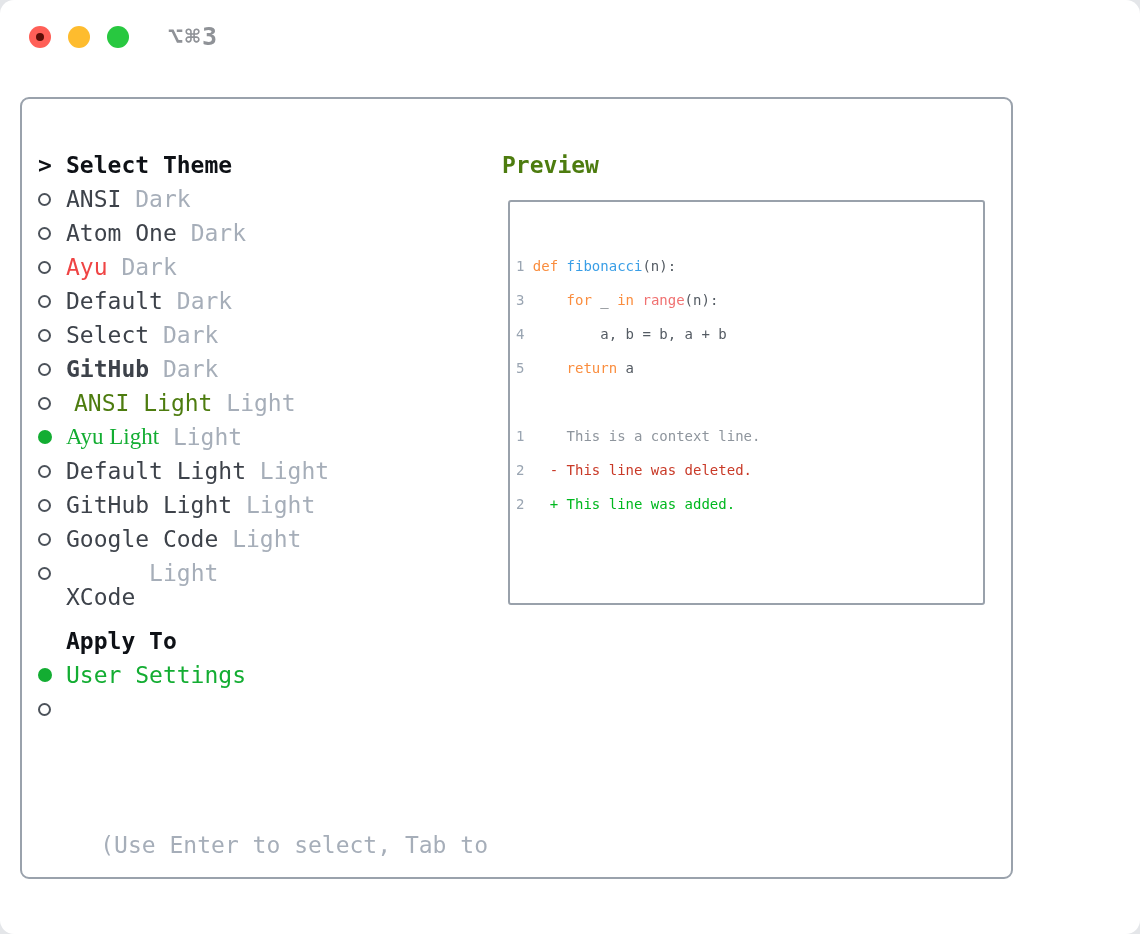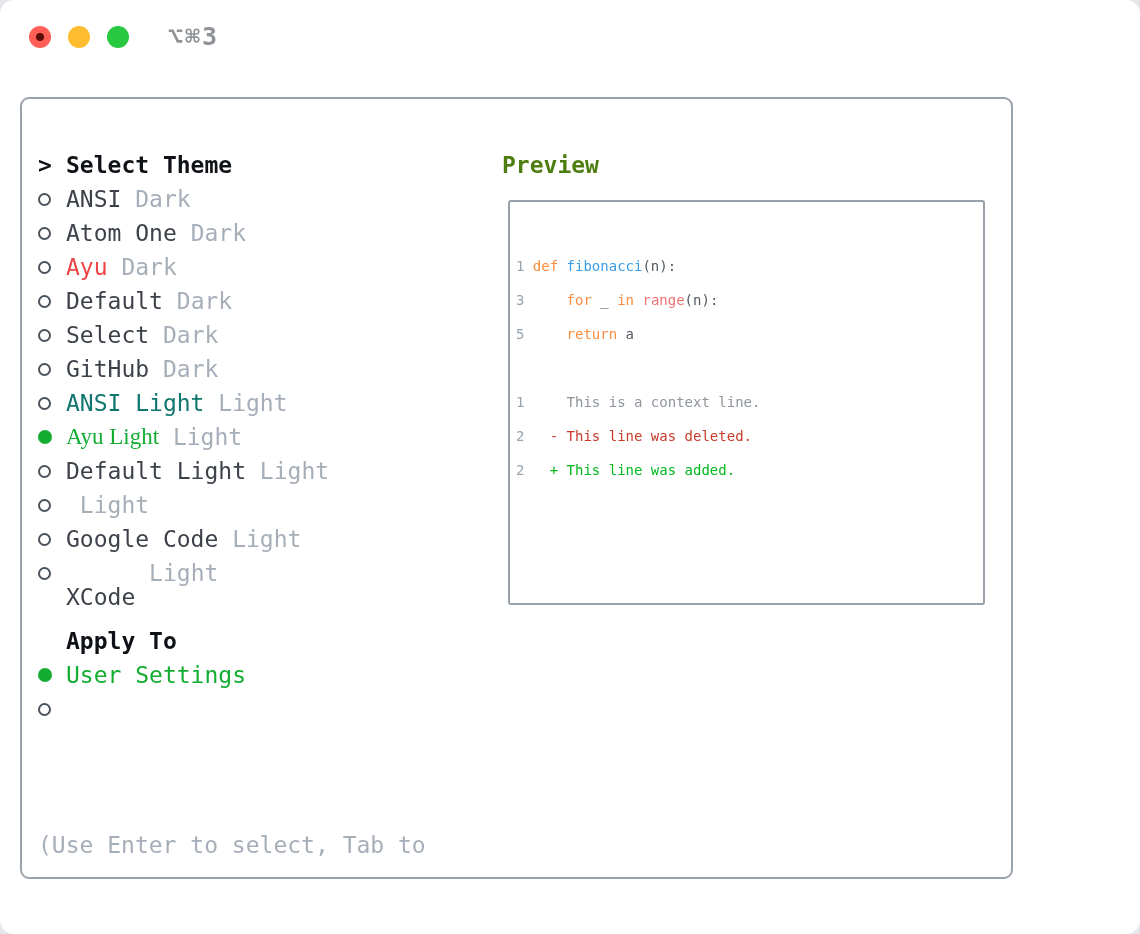--- a/index.html
+++ b/index.html
@@ -22,21 +22,21 @@
   .left { position:absolute; left:16px; top:49px; width:450px; font-size:23px; line-height:34px; color:#3d424a; }
   .row { display:flex; align-items:center; height:34px; white-space:pre; }
   .row .prefix { display:inline-flex; align-items:center; width:28px; flex:0 0 28px; }
   .prompt { font-weight:bold; color:#0e1116; }
   .hdr { font-weight:bold; color:#0e1116; }
   .circle { width:13px; height:13px; border:2px solid #4c525a; border-radius:50%; }
   .circle.sel { border:none; width:14px; height:14px; }
   .suffix { margin-left:1ch; color:#a6aeb9; }
   .blank { height:34px; }
   .hint { color:#a6aeb9; white-space:pre; }
-  .hint div { height:34px; line-height:34px; }
+  .hint div { height:34px; line-height:34px;text-align:right; }
 
   
   .preview-title { position:absolute; left:480px; top:49px; height:34px; line-height:34px; font-size:23px; font-weight:bold; color:#4d7c0f; }
   .preview-box { position:absolute; left:486px; top:101px; width:477px; height:405px; border:2px solid #99a1ab; border-radius:3px; background:#fff; padding:47px 6px; overflow:hidden; }
   .code-line { height:34px; line-height:34px; font-size:14px; white-space:pre; }
   .code-line .ln { display:inline-block; width:2ch; color:#9aa5b2; }
 </style>
 </head>
 <body>
 
@@ -55,25 +55,25 @@
       <div class="row">
         <span class="prefix prompt">&gt;</span>
         <span class="hdr">Select Theme</span>
       </div>
       <div id="theme-list">
           <div class="row"><span class="prefix"><span class="circle"></span></span><span style="color: rgb(61, 66, 74);">ANSI</span><span class="suffix">Dark</span></div>
           <div class="row"><span class="prefix"><span class="circle"></span></span><span style="color: rgb(61, 66, 74);">Atom One</span><span class="suffix">Dark</span></div>
           <div class="row"><span class="prefix"><span class="circle"></span></span><span style="color: #ef4444;">Ayu</span><span class="suffix">Dark</span></div>
           <div class="row"><span class="prefix"><span class="circle"></span></span><span style="color: rgb(61, 66, 74);">Default</span><span class="suffix">Dark</span></div>
           <div class="row"><span class="prefix"><span class="circle"></span></span><span style="color: rgb(61, 66, 74);">Select</span><span class="suffix">Dark</span></div>
-          <div class="row"><span class="prefix"><span class="circle"></span></span><span style="color: rgb(61, 66, 74);">GitHub</span><span class="suffix">Dark</span></div>
-          <div class="row"><span class="prefix"><span class="circle"></span></span><span style="color: #0f766e;">ANSI Light</span><span class="suffix">Light</span></div>
+          <div class="row"><span class="prefix"><span class="circle"></span></span><span style="color: rgb(61, 66, 74); font-weight: bold;">GitHub</span><span class="suffix">Dark</span></div>
+          <div class="row"><span class="prefix"><span class="circle"></span></span><span style="color: #4d7c0f; margin-left: 8px;">ANSI Light</span><span class="suffix">Light</span></div>
           <div class="row"><span class="prefix"><span class="circle sel" style="background: rgb(19, 173, 50);"></span></span><span style="color: rgb(19, 173, 50); font-family: Liberation Serif, serif;">Ayu Light</span><span class="suffix">Light</span></div>
           <div class="row"><span class="prefix"><span class="circle"></span></span><span style="color: rgb(61, 66, 74);">Default Light</span><span class="suffix">Light</span></div>
-          <div class="row"><span class="prefix"><span class="circle"></span></span><span class="suffix">Light</span></div>
+          <div class="row"><span class="prefix"><span class="circle"></span></span><span style="color: rgb(61, 66, 74);">GitHub Light</span><span class="suffix">Light</span></div>
           <div class="row"><span class="prefix"><span class="circle"></span></span><span style="color: rgb(61, 66, 74);">Google Code</span><span class="suffix">Light</span></div>
           <div class="row"><span class="prefix"><span class="circle"></span></span><span style="color: rgb(61, 66, 74); margin-top: 48px;">XCode</span><span class="suffix">Light</span></div>
         </div>
       <div class="blank"></div>
       <div class="row">
         <span class="prefix"></span>
         <span class="hdr">Apply To</span>
       </div>
       <div id="apply-list">
           <div class="row"><span class="prefix"><span class="circle sel" style="background: rgb(19, 173, 50);"></span></span><span style="color: rgb(19, 173, 50);">User Settings</span></div>
@@ -83,20 +83,21 @@
       <div class="hint">
         <div>(Use Enter to select, Tab to</div>
         <div>change focus)</div>
       </div>
     </div>
 
     <div class="preview-title">Preview</div>
     <div class="preview-box" id="preview-box">
         <div class="code-line"><span class="ln">1</span><span style="color: rgb(250, 141, 62);">def</span><span style="color: rgb(84, 91, 99);"> </span><span style="color: rgb(57, 158, 230);">fibonacci</span><span style="color: rgb(84, 91, 99);">(n):</span></div>
         <div class="code-line"><span class="ln">3</span><span style="color: rgb(84, 91, 99);">    </span><span style="color: rgb(250, 141, 62);">for</span><span style="color: rgb(84, 91, 99);"> _ </span><span style="color: rgb(250, 141, 62);">in</span><span style="color: rgb(84, 91, 99);"> </span><span style="color: rgb(240, 113, 113);">range</span><span style="color: rgb(84, 91, 99);">(n):</span></div>
+        <div class="code-line"><span class="ln">4</span><span style="color: rgb(84, 91, 99);">        a, b = b, a + b</span></div>
         <div class="code-line"><span class="ln">5</span><span style="color: rgb(84, 91, 99);">    </span><span style="color: rgb(250, 141, 62);">return</span><span style="color: rgb(84, 91, 99);"> a</span></div>
         <div class="code-line"><span class="ln"></span></div>
         <div class="code-line"><span class="ln">1</span><span style="color: rgb(142, 149, 157);">    This is a context line.</span></div>
         <div class="code-line"><span class="ln">2</span><span style="color: rgb(201, 58, 40);">  - This line was deleted.</span></div>
         <div class="code-line"><span class="ln">2</span><span style="color: rgb(0, 184, 31);">  + This line was added.</span></div>
       </div>
   </div>
 </div>
 
 </body></html>

